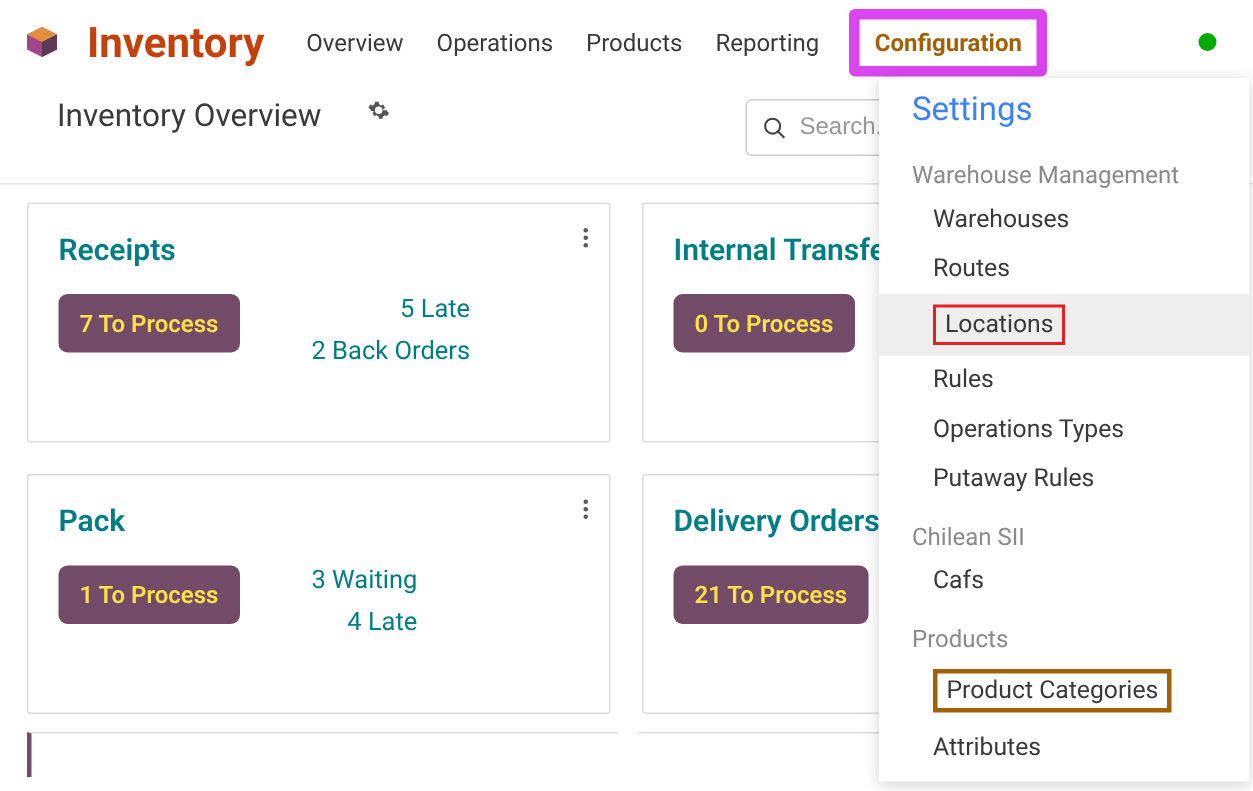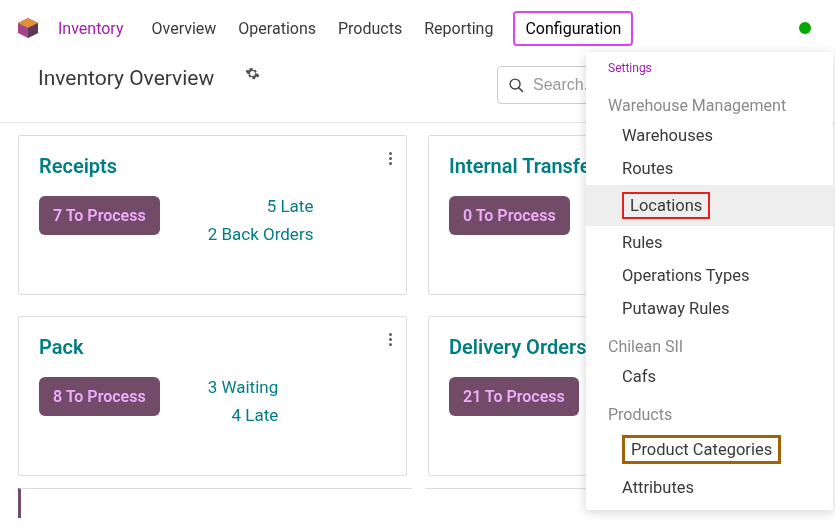--- a/index.html
+++ b/index.html
@@ -1,22 +1,22 @@
 <!DOCTYPE html>
 <html><head>
 <meta charset="utf-8">
 <style>
 * { box-sizing: border-box; margin: 0; padding: 0; }
 body { font-family: -apple-system, BlinkMacSystemFont, "Segoe UI", Roboto, sans-serif; background: #fff; width: 835px; height: 527px; overflow: hidden; position: relative; }
 
 .topbar { display: flex; align-items: center; padding: 8px 16px; gap: 18px; height: 56px; }
 .logo { width: 24px; height: 24px; }
-.app-title { font-size: 16px; font-weight: 400; color: #a21caf; margin-right: 8px; }
+.app-title { font-size: 28px; font-weight: 700; color: #c2410c; margin-right: 8px; }
 .nav-item { font-size: 16px; color: #3a3a3a; cursor: pointer; padding: 6px 2px; }
-.nav-item.active { border: 2px solid #d946ef; border-radius: 4px; padding: 6px 10px; color: #000000; }
+.nav-item.active { border: 7px solid #d946ef; border-radius: 4px; padding: 6px 10px; color: #a16207; font-weight: bold; }
 
 .status-dot { width: 12px; height: 12px; background: #0a0; border-radius: 50%; margin-left: auto; margin-right: 8px; }
 
 .subhead { display: flex; align-items: flex-start; padding: 10px 38px 18px; gap: 31px; }
 .page-title { font-size: 21px; color: #3a3a3a; font-weight: 400; }
 .gear { color: #666; }
 
 .search-wrap { margin-left: auto; display: flex; align-items: center; border: 1px solid #ccc; border-radius: 4px; padding: 6px 10px; gap: 8px; width: 300px; height: 38px; }
 .search-wrap svg { color: #555; }
 .search-input { border: none; outline: none; font-size: 16px; color: #555; flex: 1; }
@@ -24,30 +24,30 @@
 
 .divider { border-top: 1px solid #e6e6e6; }
 
 .cards { display: grid; grid-template-columns: 1fr 1fr; gap: 21px; padding: 12px 18px; }
 .card { border: 1px solid #dcdcdc; border-radius: 2px; padding: 18px 20px 28px; position: relative; min-height: 160px; }
 .card-title { font-size: 20px; font-weight: 600; color: #017e84; margin-bottom: 18px; }
 .card-menu { position: absolute; top: 16px; right: 14px; color: #5a5a5a; cursor: pointer; display:flex; flex-direction:column; gap:2px; }
 .card-menu span { width:3px; height:3px; background:#5a5a5a; border-radius:50%; }
 
 .card-body { display: flex; align-items: flex-start; gap: 48px; }
-.badge { background: #714b67; color: #f0abfc; font-size: 16px; font-weight: 600; padding: 10px 14px; border-radius: 6px; white-space: nowrap; }
+.badge { background: #714b67; color: #fde047; font-size: 16px; font-weight: 600; padding: 10px 14px; border-radius: 6px; white-space: nowrap; }
 .stats { display: flex; flex-direction: column; gap: 8px; align-items: flex-end; }
 .stat { color: #017e84; font-size: 17px; white-space: nowrap; }
 
 .bottom-stubs { display: grid; grid-template-columns: 1fr 1fr; gap: 12px; padding: 0 18px; }
 .stub { height: 30px; border-top: 1px solid #dcdcdc; border-left: 3px solid transparent; }
 .stub.a { border-left-color: #714b67; }
 
 .dropdown { position: absolute; top: 52px; right: 2px; width: 247px; max-height: 470px; background: #fff; box-shadow: 0 2px 10px rgba(0,0,0,0.18); overflow-y: auto; padding-bottom: 6px; z-index: 10; }
-.dd-item { padding: 9px 22px; font-size: 12px; color: #a21caf; cursor: pointer; }
+.dd-item { padding: 9px 22px; font-size: 22px; color: #3b82f6; cursor: pointer; }
 .dd-sub { padding: 7px 22px 7px 36px; font-size: 16.5px; color: #3a3a3a; cursor: pointer; }
 .dd-header { padding: 12px 22px 4px; font-size: 16px; color: #8a8a8a; cursor: default; }
 .dd-sub.hover { background: #eeeeee; }
 .hl-red { display: inline-block; border: 2px solid #e52020; padding: 2px 6px; }
 .hl-blue { display: inline-block; border: 3px solid #a16207; padding: 2px 6px; }
 
 .dropdown::-webkit-scrollbar { width: 14px; }
 .dropdown::-webkit-scrollbar-track { background: #f0f0f0; }
 .dropdown::-webkit-scrollbar-thumb { background: #bdbdbd; border-radius: 2px; }
 </style>
@@ -113,21 +113,21 @@
   </div>
 
   <div class="card">
     <div class="card-title">Pack</div>
     <div class="card-menu">
         <span></span>
         <span></span>
         <span></span>
       </div>
     <div class="card-body">
-      <div class="badge">8 To Process</div>
+      <div class="badge">1 To Process</div>
       <div class="stats">
         <div class="stat">3 Waiting</div>
         <div class="stat">4 Late</div>
       </div>
     </div>
   </div>
 
   <div class="card">
     <div class="card-title">Delivery Orders</div>
     <div class="card-body">

